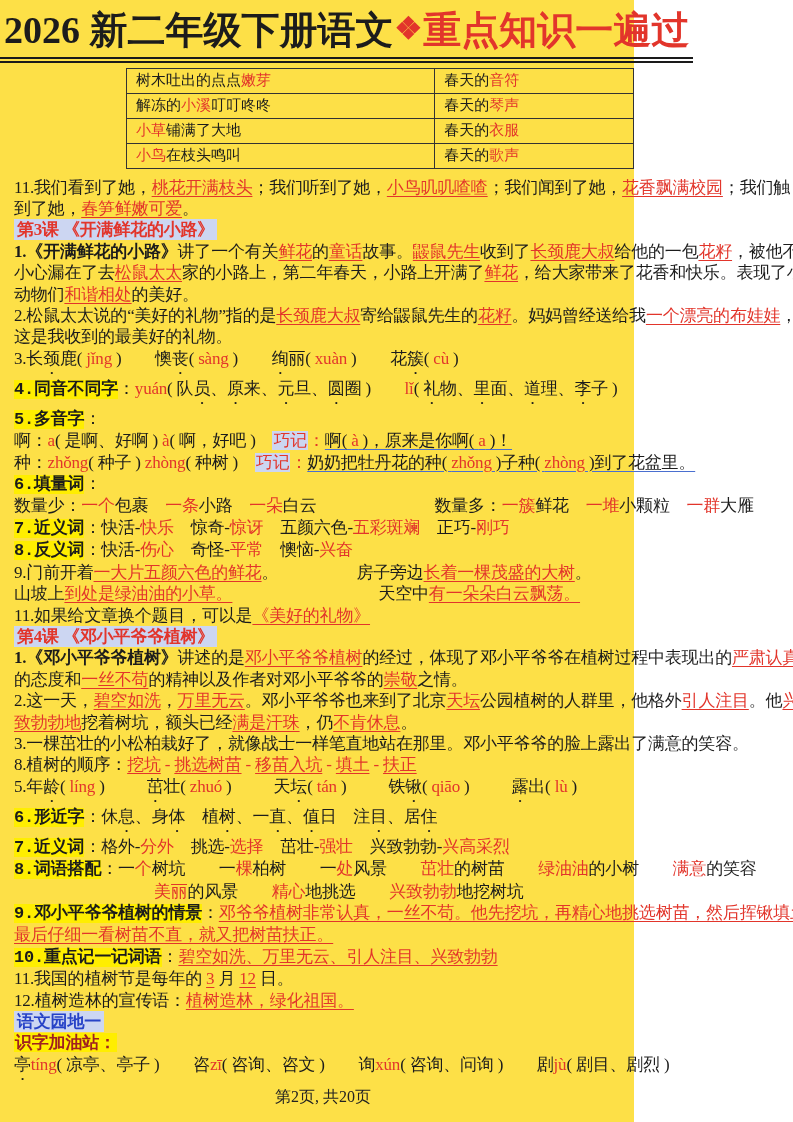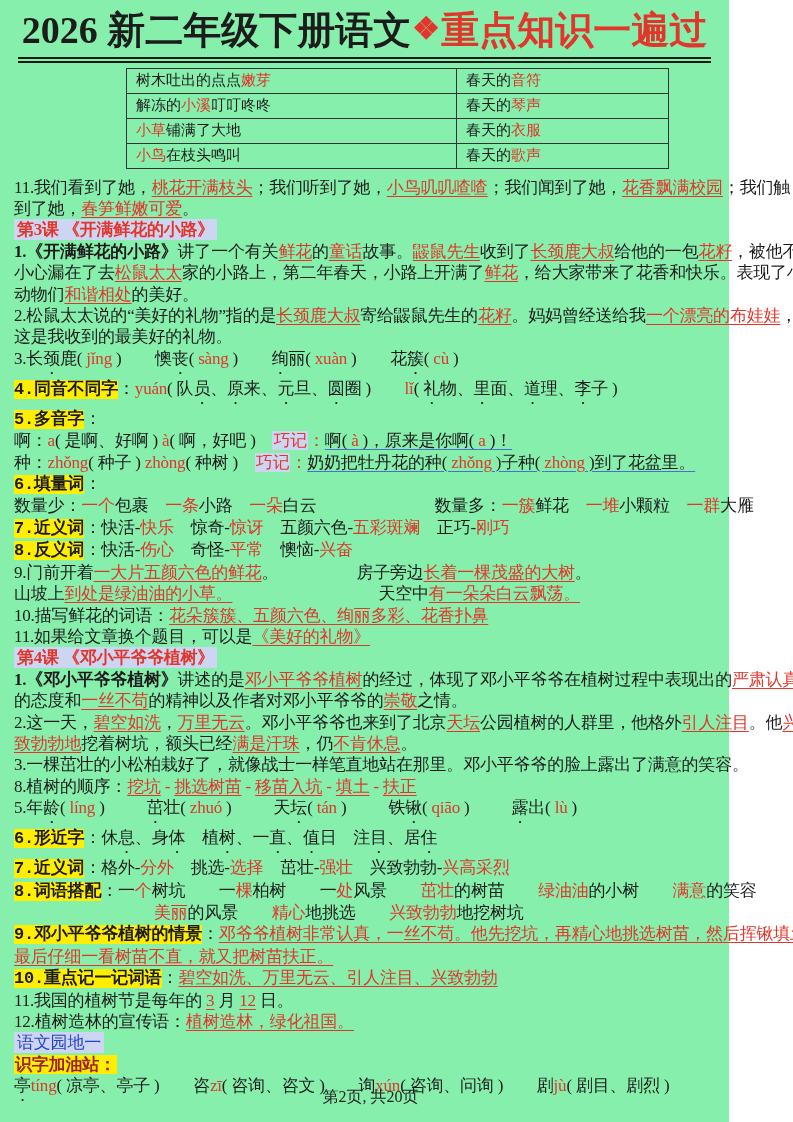--- a/index.html
+++ b/index.html
@@ -3,21 +3,21 @@
 <meta charset="utf-8">
 <style>
   :root{
     --red:#e2352b; --yellow:#ffee00; --lblue:#ccd6f2;
     --blueline:#4a6fd0; --hblue:#2743c7; --maroon:#a02020; --ink:#1c1c1c;
   }
   *{box-sizing:border-box;}
   html,body{margin:0;padding:0;}
   body{width:793px;height:1122px;background:#fff;overflow:hidden;
        font-family:"Liberation Serif","DejaVu Serif",serif;color:var(--ink);}
-  .page{position:relative;width:729px;height:1122px;background:#86efac;}
+  .page{position:relative;width:634px;height:1122px;background:#fde047;}
   .title-wrap{text-align:center;padding-top:8px;}
   .title-inner{display:inline-block;border-bottom:6px double #1a1a1a;padding:0 4px 3px 4px;
                font-size:38px;font-weight:bold;line-height:1.2;letter-spacing:0px;white-space:nowrap;}
   .title-red{color:var(--red);}
   .diamond{color:var(--red);font-size:31px;vertical-align:4px;padding:0 1px;}
   table.spring{border-collapse:collapse;margin:5px 0 5px 126px;}
   table.spring td{border:1.5px solid #333;font-size:15px;padding:1px 9px;height:25px;}
   td.cell-left{width:330px;}
   td.cell-right{width:212px;margin-left:27px;}
   .content{padding:3px 8px 0 14px;font-size:17px;line-height:21.4px;letter-spacing:-0.2px;}
@@ -26,21 +26,21 @@
   .s-k{}
   .s-b{font-weight:bold;}
   .s-r{color:var(--red);}
   .s-ru{color:var(--red);text-decoration:underline;text-underline-offset:3px;}
   .s-bu{text-decoration:underline;text-decoration-color:var(--blueline);text-underline-offset:3px;}
   .s-rb{color:var(--red);text-decoration:underline;text-decoration-color:var(--blueline);text-underline-offset:3px;}
   .s-kd{-webkit-text-emphasis:filled dot var(--ink);-webkit-text-emphasis-position:under right;
         text-emphasis:filled dot var(--ink);text-emphasis-position:under right;}
   .s-hl{background:var(--yellow);font-weight:bold;font-family:Liberation Mono, monospace;}
   .s-hd{color:var(--red);font-weight:bold;background:var(--lblue);padding:1px 3px;}
-  .s-hdb{color:var(--hblue);font-weight:normal;background:var(--lblue);padding:1px 3px;}
+  .s-hdb{color:var(--hblue);font-weight:bold;background:var(--lblue);padding:1px 3px;}
   .s-hlr{color:var(--maroon);font-weight:bold;background:var(--yellow);padding:0 1px;}
   .s-qj{color:var(--red);background:var(--lblue);padding:0 1px;}
   .footer{position:absolute;left:12px;right:0;bottom:14px;text-align:center;font-size:16px;color:#222;}
 </style>
 </head>
 <body>
 
 <div class="page">
 
   <div class="title-wrap">
@@ -83,21 +83,20 @@
       <div class="line"><span class="s-hl">4.同音不同字</span><span class="s-k">：</span><span class="s-r">yuán</span><span class="s-k">( 队</span><span class="s-kd">员</span><span class="s-k">、</span><span class="s-kd">原</span><span class="s-k">来、</span><span class="s-kd">元</span><span class="s-k">旦、</span><span class="s-kd">圆</span><span class="s-k">圈 )　　</span><span class="s-r">lǐ</span><span class="s-k">( </span><span class="s-kd">礼</span><span class="s-k">物、</span><span class="s-kd">里</span><span class="s-k">面、</span><span class="s-kd">道</span><span class="s-k">理、</span><span class="s-kd">李</span><span class="s-k">子 )</span></div>
       <div class="line"><span class="s-hl">5.多音字</span><span class="s-k">：</span></div>
       <div class="line"><span class="s-k">啊：</span><span class="s-r">a</span><span class="s-k">( 是啊、好啊 ) </span><span class="s-r">à</span><span class="s-k">( 啊，好吧 )　</span><span class="s-qj">巧记</span><span class="s-r">：</span><span class="s-bu">啊( </span><span class="s-rb">à</span><span class="s-bu"> )，原来是你啊( </span><span class="s-rb">a</span><span class="s-bu"> )！</span></div>
       <div class="line"><span class="s-k">种：</span><span class="s-r">zhǒng</span><span class="s-k">( 种子 ) </span><span class="s-r">zhòng</span><span class="s-k">( 种树 )　</span><span class="s-qj">巧记</span><span class="s-r">：</span><span class="s-bu">奶奶把牡丹花的种( </span><span class="s-rb">zhǒng</span><span class="s-bu"> )子种( </span><span class="s-rb">zhòng</span><span class="s-bu"> )到了花盆里。</span></div>
       <div class="line"><span class="s-hl">6.填量词</span><span class="s-k">：</span></div>
       <div class="line"><span class="s-k">数量少：</span><span class="s-r">一个</span><span class="s-k">包裹　</span><span class="s-r">一条</span><span class="s-k">小路　</span><span class="s-r">一朵</span><span class="s-k">白云</span><span class="gap" style="width: 118px;"></span><span class="s-k">数量多：</span><span class="s-r">一簇</span><span class="s-k">鲜花　</span><span class="s-r">一堆</span><span class="s-k">小颗粒　</span><span class="s-r">一群</span><span class="s-k">大雁</span></div>
       <div class="line"><span class="s-hl">7.近义词</span><span class="s-k">：快活-</span><span class="s-r">快乐</span><span class="s-k">　惊奇-</span><span class="s-r">惊讶</span><span class="s-k">　五颜六色-</span><span class="s-r">五彩斑斓</span><span class="s-k">　正巧-</span><span class="s-r">刚巧</span></div>
       <div class="line"><span class="s-hl">8.反义词</span><span class="s-k">：快活-</span><span class="s-r">伤心</span><span class="s-k">　奇怪-</span><span class="s-r">平常</span><span class="s-k">　懊恼-</span><span class="s-r">兴奋</span></div>
       <div class="line"><span class="s-k">9.门前开着</span><span class="s-ru">一大片五颜六色的鲜花</span><span class="s-k">。</span><span class="gap" style="width: 78px;"></span><span class="s-k">房子旁边</span><span class="s-ru">长着一棵茂盛的大树</span><span class="s-k">。</span></div>
       <div class="line"><span class="s-k">山坡上</span><span class="s-ru">到处是绿油油的小草。</span><span class="gap" style="width: 146px;"></span><span class="s-k">天空中</span><span class="s-ru">有一朵朵白云飘荡。</span></div>
-      <div class="line"><span class="s-k">10.描写鲜花的词语：</span><span class="s-ru">花朵簇簇、五颜六色、绚丽多彩、花香扑鼻</span></div>
       <div class="line"><span class="s-k">11.如果给文章换个题目，可以是</span><span class="s-ru">《美好的礼物》</span></div>
       <div class="line"><span class="s-hd">第4课 《邓小平爷爷植树》</span></div>
       <div class="line"><span class="s-b">1.《邓小平爷爷植树》</span><span class="s-k">讲述的是</span><span class="s-ru">邓小平爷爷植树</span><span class="s-k">的经过，体现了邓小平爷爷在植树过程中表现出的</span><span class="s-ru">严肃认真</span></div>
       <div class="line"><span class="s-k">的态度和</span><span class="s-ru">一丝不苟</span><span class="s-k">的精神以及作者对邓小平爷爷的</span><span class="s-ru">崇敬</span><span class="s-k">之情。</span></div>
       <div class="line"><span class="s-k">2.这一天，</span><span class="s-ru">碧空如洗</span><span class="s-k">，</span><span class="s-ru">万里无云</span><span class="s-k">。邓小平爷爷也来到了北京</span><span class="s-ru">天坛</span><span class="s-k">公园植树的人群里，他格外</span><span class="s-ru">引人注目</span><span class="s-k">。他</span><span class="s-ru">兴</span></div>
       <div class="line"><span class="s-ru">致勃勃地</span><span class="s-k">挖着树坑，额头已经</span><span class="s-ru">满是汗珠</span><span class="s-k">，仍</span><span class="s-ru">不肯休息</span><span class="s-k">。</span></div>
       <div class="line"><span class="s-k">3.一棵茁壮的小松柏栽好了，就像战士一样笔直地站在那里。邓小平爷爷的脸上露出了满意的笑容。</span></div>
       <div class="line"><span class="s-k">8.植树的顺序：</span><span class="s-ru">挖坑</span><span class="s-r"> - </span><span class="s-ru">挑选树苗</span><span class="s-r"> - </span><span class="s-ru">移苗入坑</span><span class="s-r"> - </span><span class="s-ru">填土</span><span class="s-r"> - </span><span class="s-ru">扶正</span></div>
       <div class="line"><span class="s-k">5.年</span><span class="s-kd">龄</span><span class="s-k">( </span><span class="s-r">líng</span><span class="s-k"> )</span><span class="gap" style="width: 42px;"></span><span class="s-kd">茁</span><span class="s-k">壮( </span><span class="s-r">zhuó</span><span class="s-k"> )</span><span class="gap" style="width: 42px;"></span><span class="s-k">天</span><span class="s-kd">坛</span><span class="s-k">( </span><span class="s-r">tán</span><span class="s-k"> )</span><span class="gap" style="width: 42px;"></span><span class="s-k">铁</span><span class="s-kd">锹</span><span class="s-k">( </span><span class="s-r">qiāo</span><span class="s-k"> )</span><span class="gap" style="width: 42px;"></span><span class="s-kd">露</span><span class="s-k">出( </span><span class="s-r">lù</span><span class="s-k"> )</span></div>
       <div class="line"><span class="s-hl">6.形近字</span><span class="s-k">：休</span><span class="s-kd">息</span><span class="s-k">、身</span><span class="s-kd">体</span><span class="s-k">　植</span><span class="s-kd">树</span><span class="s-k">、一</span><span class="s-kd">直</span><span class="s-k">、</span><span class="s-kd">值</span><span class="s-k">日　注</span><span class="s-kd">目</span><span class="s-k">、居</span><span class="s-kd">住</span></div>

